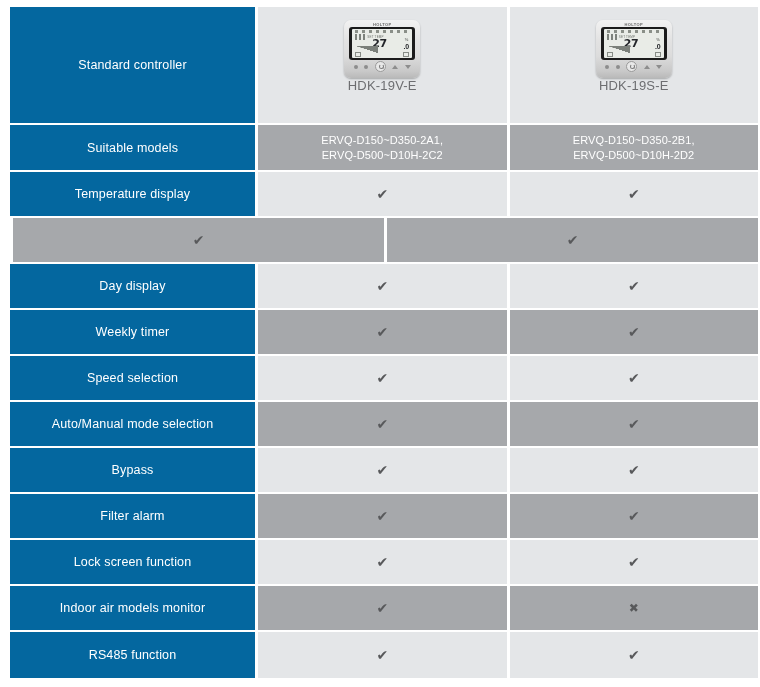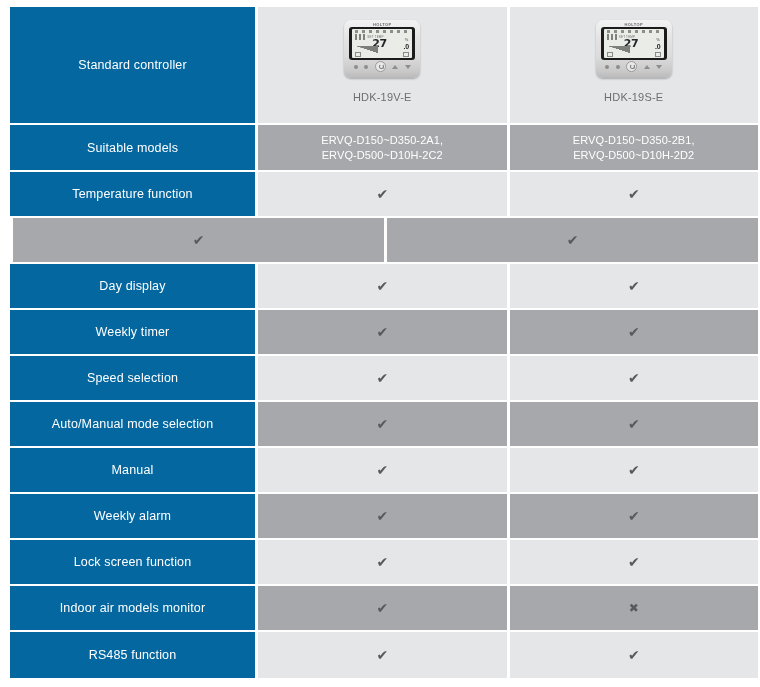--- a/index.html
+++ b/index.html
@@ -222,22 +222,21 @@
     border-bottom: 4px solid #8d8d8d;
   }
   .btn-tri-down {
     width: 0; height: 0;
     border-left: 3px solid transparent;
     border-right: 3px solid transparent;
     border-top: 4px solid #8d8d8d;
   }
 
   .device-model {
-    margin-top: 13px;
-    font-size: 11px;
+    font-size: 13px;
     color: #6d6e71;
     letter-spacing: 0.2px;
   }
 
   .models-text {
     font-size: 11px;
     color: #ffffff;
     line-height: 15px;
     letter-spacing: 0.1px;
   }
@@ -325,21 +324,21 @@
       <div class="models-text">ERVQ-D150~D350-2A1,<br>ERVQ-D500~D10H-2C2</div>
     </div>
     <div class="cell-data shade-dark">
       <div class="models-text">ERVQ-D150~D350-2B1,<br>ERVQ-D500~D10H-2D2</div>
     </div>
   </div>
 
   <div id="feature-rows">
       <div class="trow feature-row">
         <div class="cell-label">
-          <span>Temperature function</span>
+          <span>Temperature display</span>
         </div>
         <div class="cell-data shade-light first">
           <span class="mark">✔</span>
         </div>
         <div class="cell-data shade-light">
           <span class="mark">✔</span>
         </div>
       </div>
       <div class="trow feature-row">
         <div class="cell-data shade-dark first">
@@ -388,32 +387,32 @@
         </div>
         <div class="cell-data shade-dark first">
           <span class="mark">✔</span>
         </div>
         <div class="cell-data shade-dark">
           <span class="mark">✔</span>
         </div>
       </div>
       <div class="trow feature-row">
         <div class="cell-label">
-          <span>Manual</span>
-        </div>
-        <div class="cell-data shade-light first">
-          <span class="mark">✔</span>
-        </div>
-        <div class="cell-data shade-light">
-          <span class="mark">✔</span>
-        </div>
-      </div>
-      <div class="trow feature-row">
-        <div class="cell-label">
-          <span>Weekly alarm</span>
+          <span>Bypass</span>
+        </div>
+        <div class="cell-data shade-light first">
+          <span class="mark">✔</span>
+        </div>
+        <div class="cell-data shade-light">
+          <span class="mark">✔</span>
+        </div>
+      </div>
+      <div class="trow feature-row">
+        <div class="cell-label">
+          <span>Filter alarm</span>
         </div>
         <div class="cell-data shade-dark first">
           <span class="mark">✔</span>
         </div>
         <div class="cell-data shade-dark">
           <span class="mark">✔</span>
         </div>
       </div>
       <div class="trow feature-row">
         <div class="cell-label">

